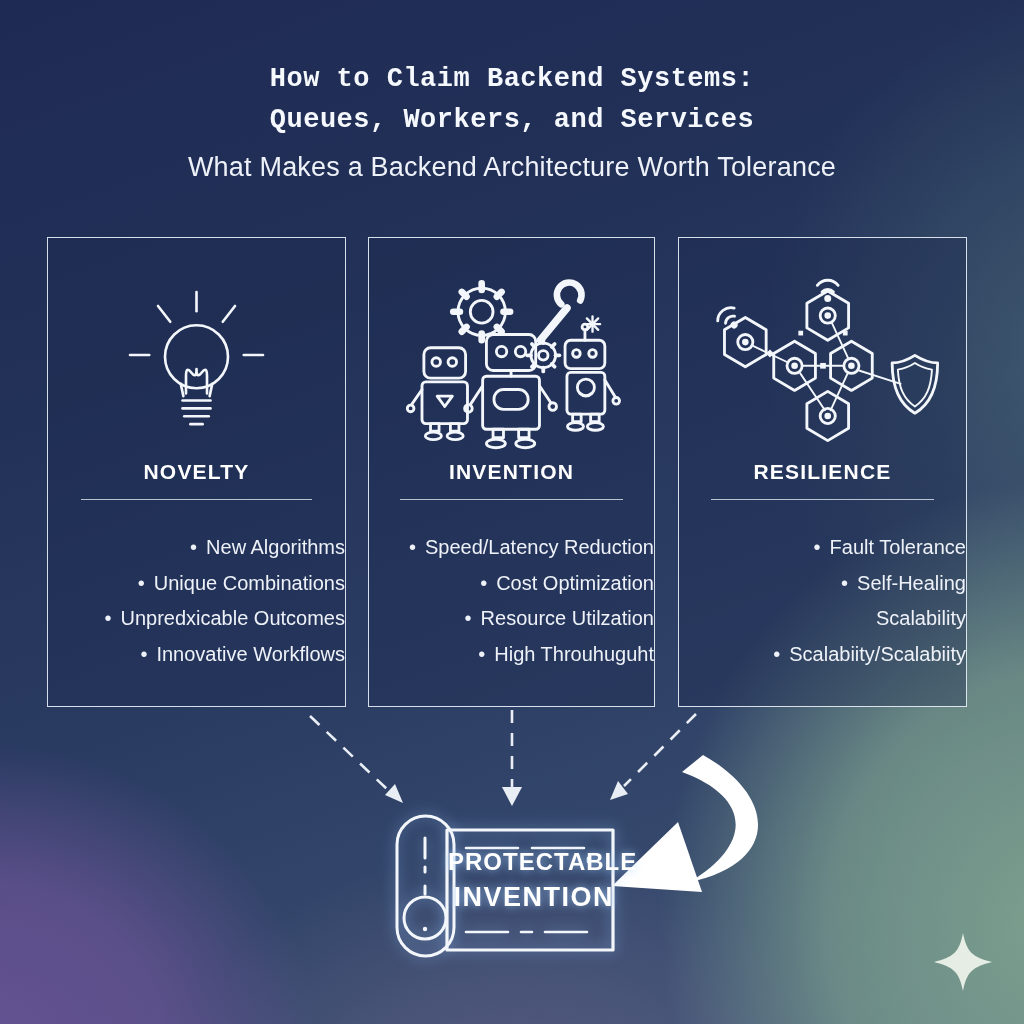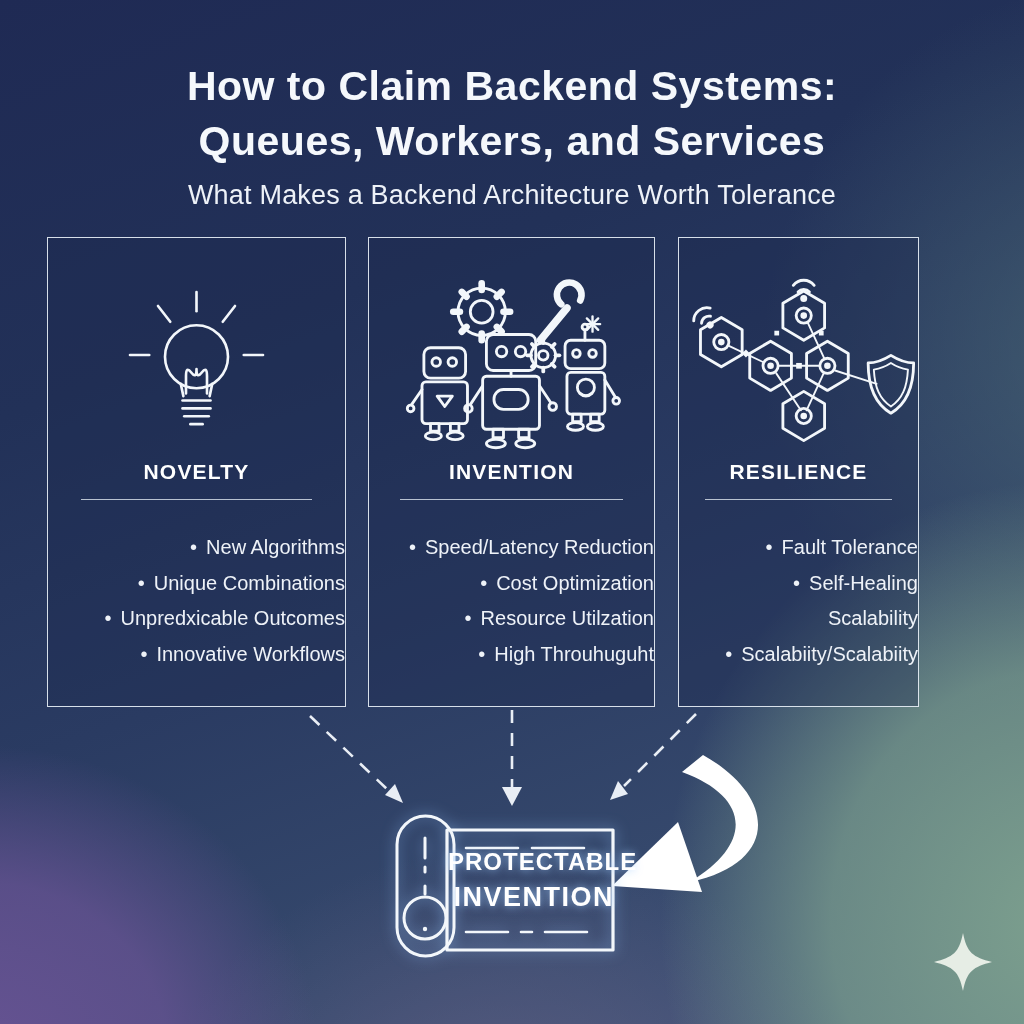--- a/index.html
+++ b/index.html
@@ -15,38 +15,38 @@
     background-image:
       radial-gradient(52% 58% at 103% 90%, rgba(127,163,143,0.95) 0%, rgba(127,163,143,0.70) 42%, rgba(127,163,143,0) 74%),
       radial-gradient(46% 42% at -2% 103%, rgba(104,83,148,0.95) 0%, rgba(104,83,148,0.75) 40%, rgba(104,83,148,0) 72%),
       radial-gradient(55% 46% at 50% 112%, rgba(96,95,131,0.85) 0%, rgba(96,95,131,0) 64%),
       radial-gradient(48% 52% at 108% 35%, rgba(74,104,116,0.70) 0%, rgba(74,104,116,0) 70%),
       linear-gradient(160deg, #1f2a54 0%, #223158 30%, #2a3b62 55%, #35486c 78%, #42557a 100%);
   }
 
   
   .header { position: absolute; top: 66px; left: 0; width: 100%; text-align: center; color: #f5f8fc; }
-  .title-line { font-size: 41px; font-weight: 700; letter-spacing: 0.5px; line-height: 1.0; }
+  .title-line { font-size: 27px; font-weight: 700; letter-spacing: 0.5px; line-height: 1.0; font-family: Liberation Mono, monospace; }
   .title-line + .title-line { margin-top: 14px; }
   .subtitle { margin-top: 18px; font-size: 27px; font-weight: 400; color: #eef2f8; letter-spacing: 0.2px; }
 
   
   .card {
     position: absolute;
     top: 237px;
     height: 470px;
     border: 1.5px solid rgba(235,243,250,0.9);
     background: rgba(28,42,80,0.38);
     display: flex;
     flex-direction: column;
     align-items: center;
   }
   .card-1 { left: 47px;  width: 299px; }
   .card-2 { left: 368px; width: 287px; }
-  .card-3 { left: 678px; width: 241px; }
+  .card-3 { left: 678px; width: 289px; }
 
   .icon-wrap { height: 196px; margin-top: 26px; display: flex; align-items: center; justify-content: center; }
   .card-heading { font-size: 21px; font-weight: 700; letter-spacing: 1.2px; color: #ffffff; text-align: left; }
   .divider { width: 78%; height: 0; border-top: 1.5px solid rgba(235,243,250,0.75); margin-top: 15px; }
   .item-list { list-style: none; margin-top: 30px; width: 100%; }
   .item { text-align: right; font-size: 20px; color: #eef2f8; line-height: 35.5px; white-space: nowrap; }
   .marker { margin-right: 9px; }
 
   
   .overlay { position: absolute; top: 0; left: 0; width: 1024px; height: 1024px; pointer-events: none; }

